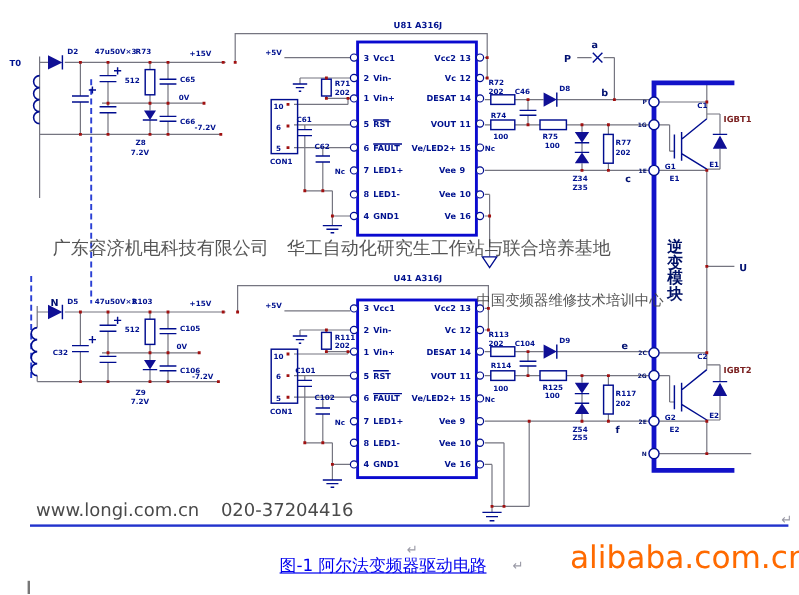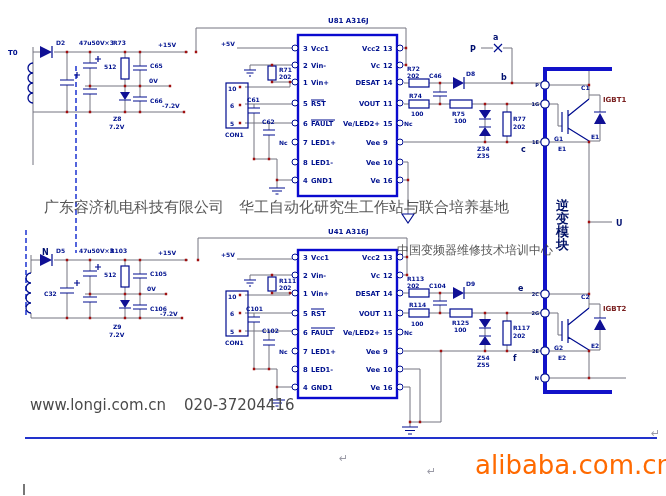--- a/index.html
+++ b/index.html
@@ -9,21 +9,21 @@
   .lab{font-size:6px;font-weight:bold;fill:#00128f;}
   .lab7{font-size:7px;font-weight:bold;fill:#00128f;}
   .node{font-size:8px;font-weight:bold;fill:#001070;}
   .pad{font-size:5px;font-weight:bold;fill:#001070;}
   .pin{font-size:6.8px;font-weight:bold;fill:#00128f;}
   .mod{font-size:13px;font-weight:bold;fill:#001166;}
   .igbt{font-size:7px;font-weight:bold;fill:#7a2020;}
   .wm{position:absolute;color:rgba(62,62,62,.88);white-space:nowrap;text-align:center;}
   #wm1{left:44px;top:198px;font-size:15px;}
   #wm2{left:397px;top:242px;font-size:12px;}
-  #site{position:absolute;left:30px;top:396px;font-size:15px;color:#4a4a4a;white-space:nowrap;}
+  #site{position:absolute;left:30px;top:416px;font-size:15px;color:#4a4a4a;white-space:nowrap;}
   #site .sp{display:inline-block;width:18px;}
   #rule{position:absolute;left:25px;top:437px;width:632px;height:2px;background:#2233cc;}
   #caption{position:absolute;left:233px;top:463px;font-size:14px;color:#0000ee;
            text-decoration:underline;white-space:nowrap;}
   #brand{position:absolute;left:475px;top:450px;font-size:26px;font-weight:500;color:#ff6a00;white-space:nowrap;}
   .crlf{position:absolute;color:#9a9aa6;font-size:11px;}
   #crlf1{left:339px;top:452px;} #crlf2{left:651px;top:427px;} #crlf3{left:427px;top:465px;}
   #caret{position:absolute;left:23px;top:484px;width:2px;height:11px;background:#777;}
 </style>
 </head>
@@ -429,19 +429,20 @@
 
 
 <div id="wm1" class="wm">广东容济机电科技有限公司　华工自动化研究生工作站与联合培养基地</div>
 <div id="wm2" class="wm">中国变频器维修技术培训中心</div>
 
 <div id="site">
   <span>www.longi.com.cn</span><span class="sp"></span><span>020-37204416</span>
 </div>
 
 <div id="rule"></div>
+<div id="caption">图-1 阿尔法变频器驱动电路</div>
 <div id="brand">alibaba.com.cn</div>
 <div id="crlf1" class="crlf">↵</div>
 <div id="crlf2" class="crlf">↵</div>
 <div id="crlf3" class="crlf">↵</div>
 <div id="caret"></div>
 
 </div>
 
 </body></html>

